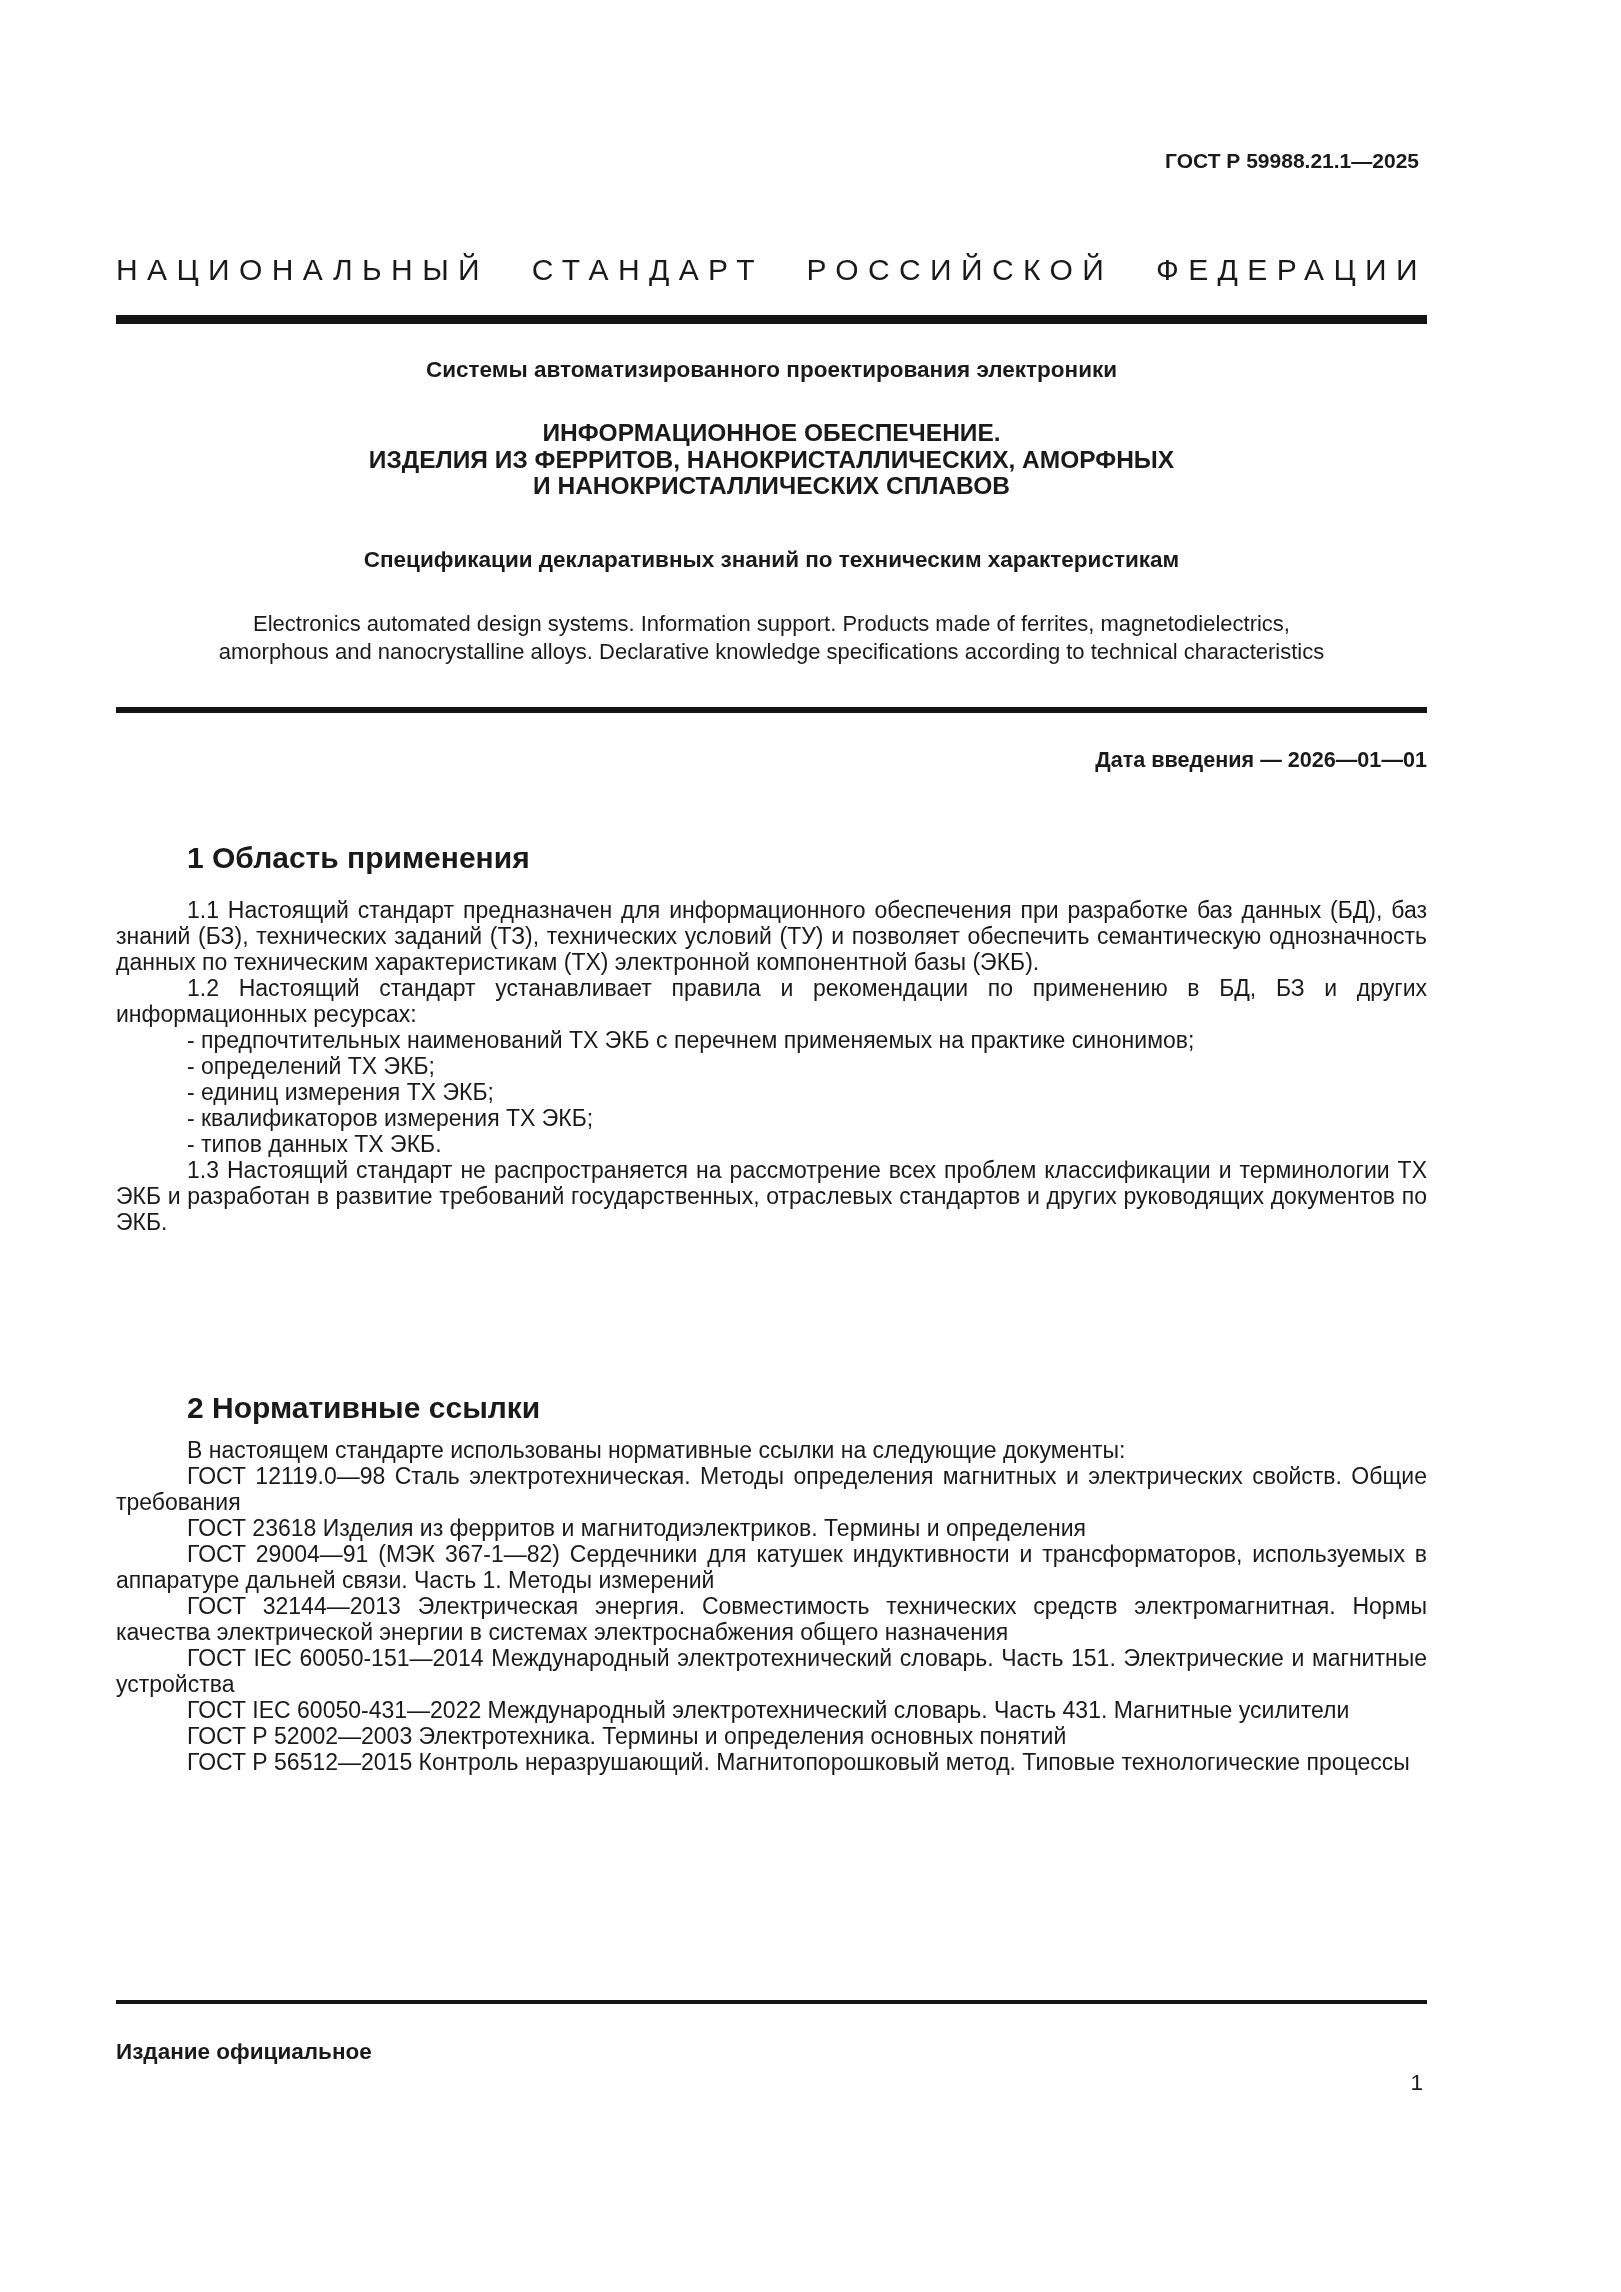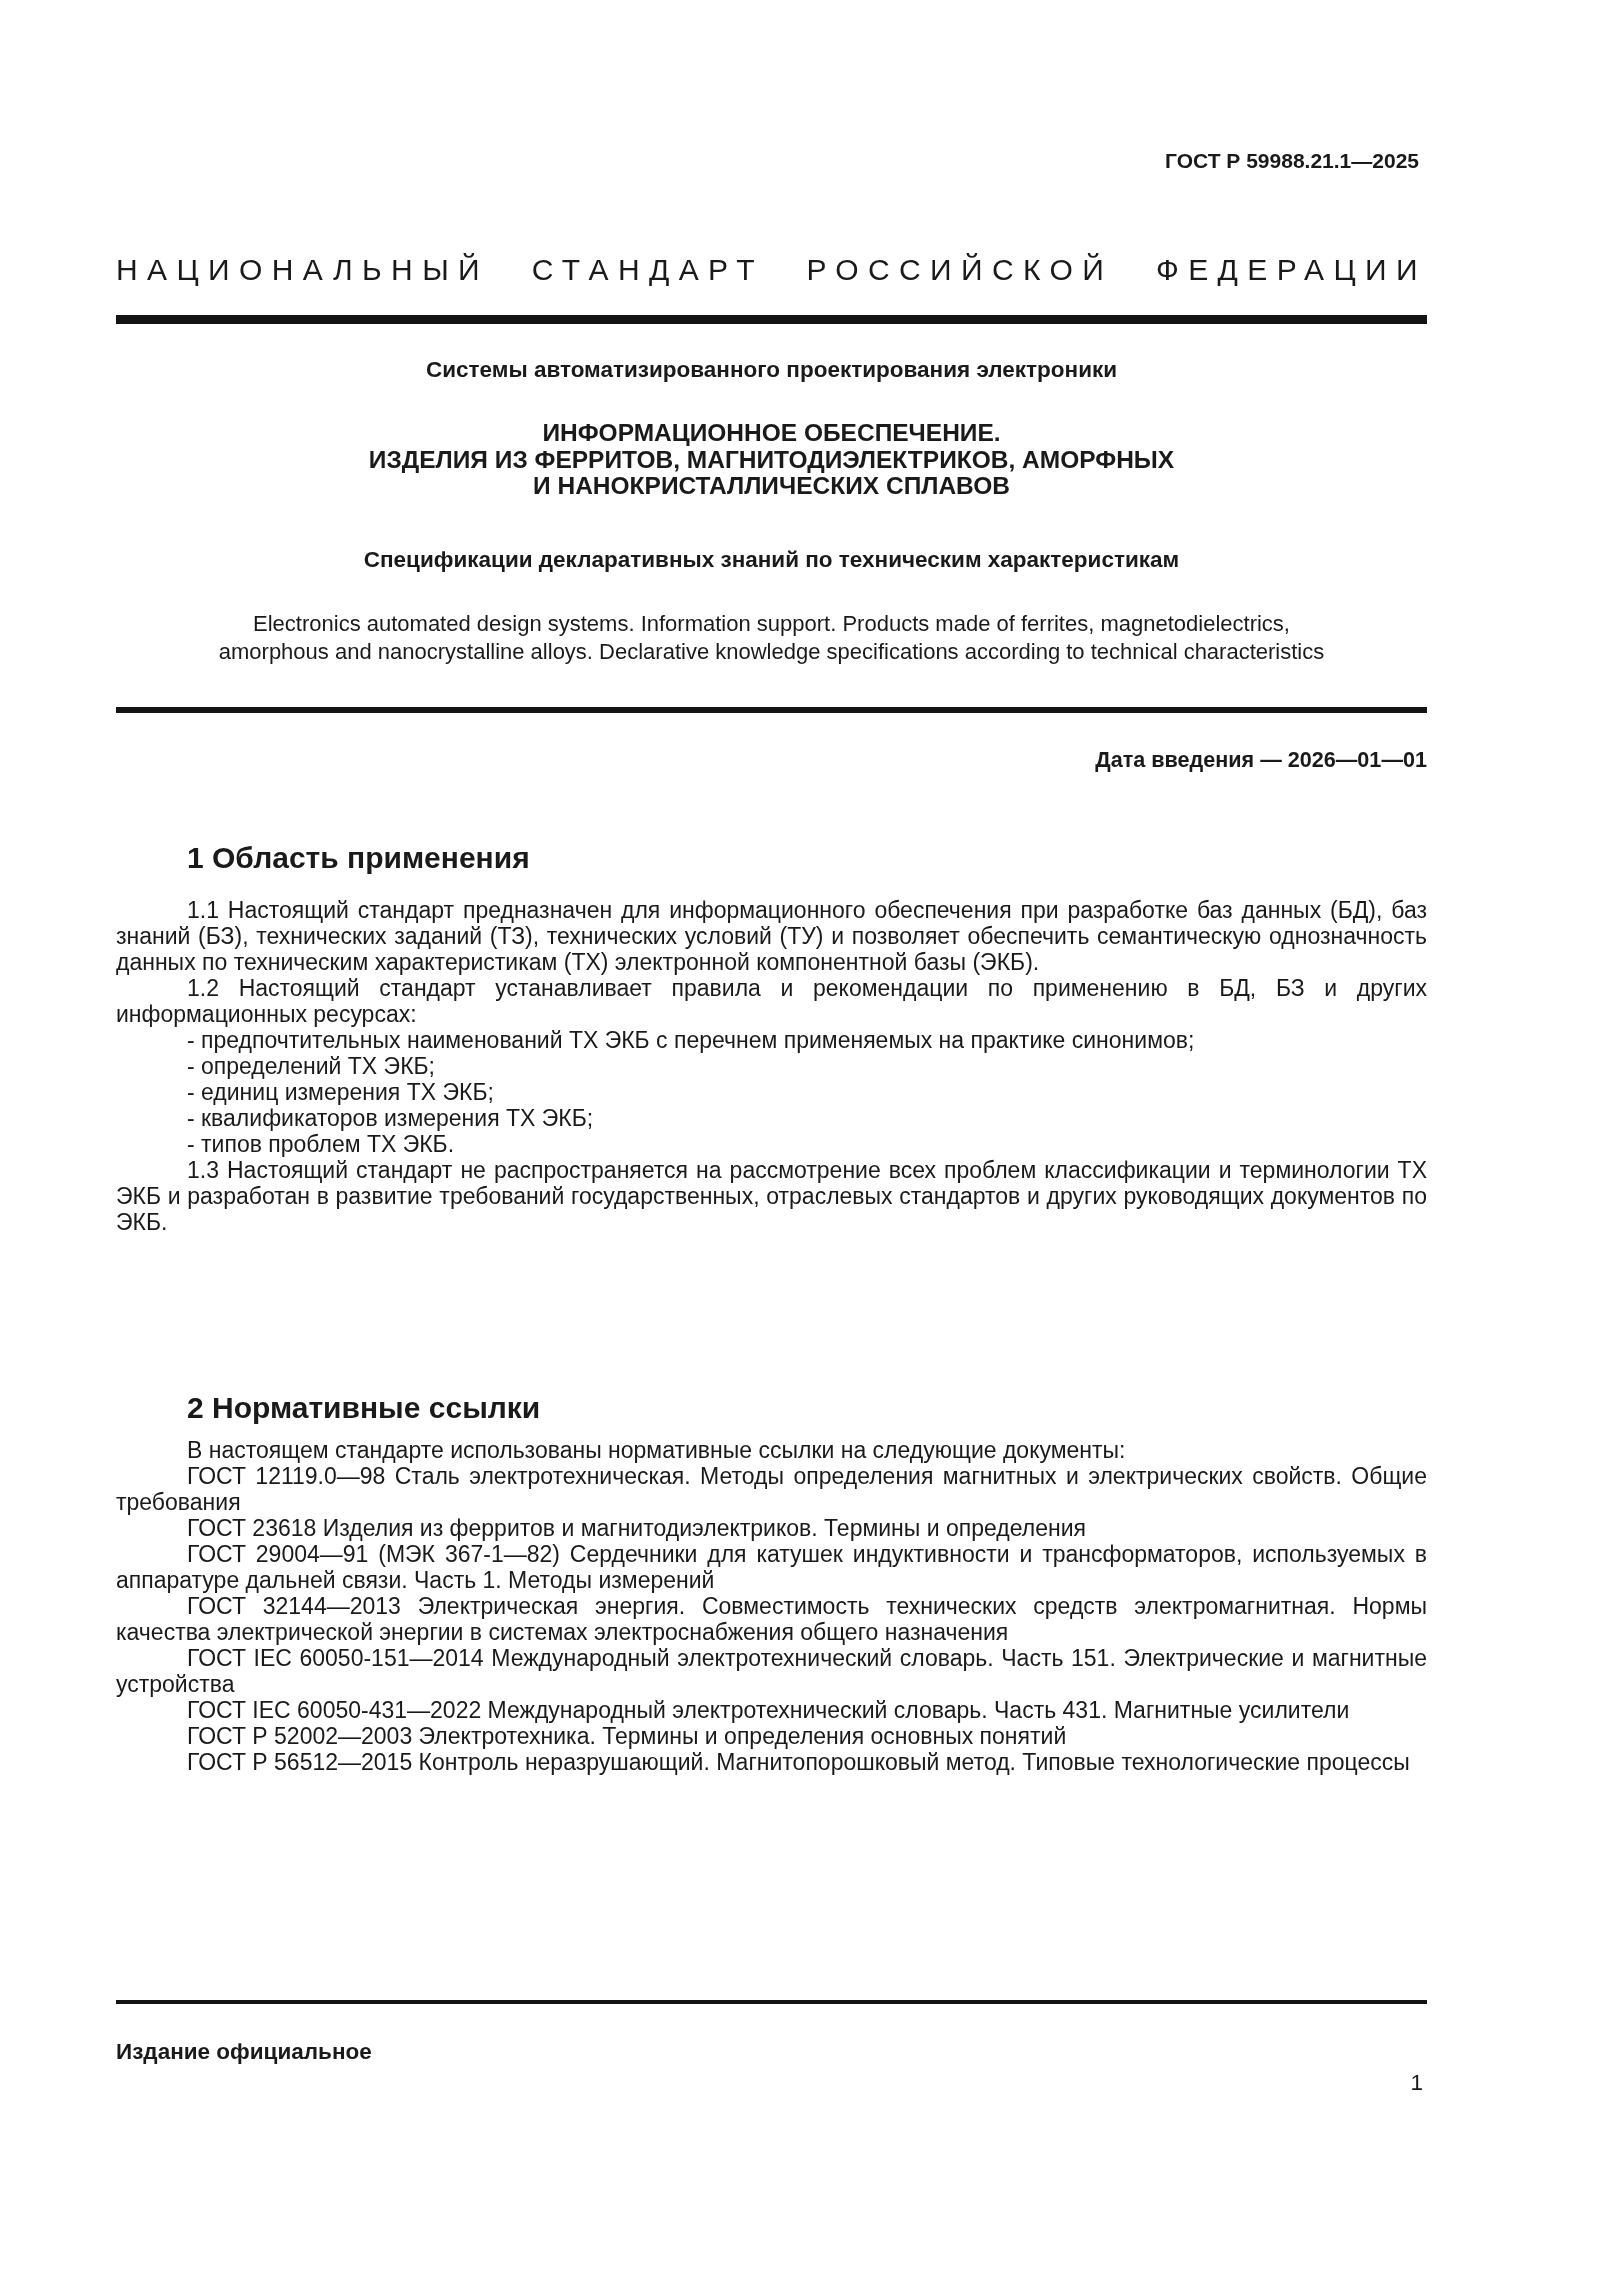--- a/index.html
+++ b/index.html
@@ -38,41 +38,41 @@
 
 <div class="page">
 
   <div class="doc-code">ГОСТ Р 59988.21.1—2025</div>
   <div class="nat-std">НАЦИОНАЛЬНЫЙ СТАНДАРТ РОССИЙСКОЙ ФЕДЕРАЦИИ</div>
   <div class="rule r1"></div>
 
   <div class="center series">Системы автоматизированного проектирования электроники</div>
   <div class="center title">
     <div>ИНФОРМАЦИОННОЕ ОБЕСПЕЧЕНИЕ.</div>
-    <div>ИЗДЕЛИЯ ИЗ ФЕРРИТОВ, МАГНИТОДИЭЛЕКТРИКОВ, АМОРФНЫХ</div>
+    <div>ИЗДЕЛИЯ ИЗ ФЕРРИТОВ, НАНОКРИСТАЛЛИЧЕСКИХ, АМОРФНЫХ</div>
     <div>И НАНОКРИСТАЛЛИЧЕСКИХ СПЛАВОВ</div>
   </div>
   <div class="center subtitle">Спецификации декларативных знаний по техническим характеристикам</div>
   <div class="en-title">
     <div>Electronics automated design systems. Information support. Products made of ferrites, magnetodielectrics,</div>
     <div>amorphous and nanocrystalline alloys. Declarative knowledge specifications according to technical characteristics</div>
   </div>
   <div class="rule r2"></div>
 
   <div class="intro-date">Дата введения — 2026—01—01</div>
 
   <h1 class="h1 sec1-head">1 Область применения</h1>
   <div class="body sec1-body">
     <p class="ind">1.1 Настоящий стандарт предназначен для информационного обеспечения при разработке баз данных (БД), баз знаний (БЗ), технических заданий (ТЗ), технических условий (ТУ) и позволяет обеспечить семантическую однозначность данных по техническим характеристикам (ТХ) электронной компонентной базы (ЭКБ).</p>
     <p class="ind">1.2 Настоящий стандарт устанавливает правила и рекомендации по применению в БД, БЗ и других информационных ресурсах:</p>
     <p class="li">- предпочтительных наименований ТХ ЭКБ с перечнем применяемых на практике синонимов;</p>
     <p class="li">- определений ТХ ЭКБ;</p>
     <p class="li">- единиц измерения ТХ ЭКБ;</p>
     <p class="li">- квалификаторов измерения ТХ ЭКБ;</p>
-    <p class="li">- типов проблем ТХ ЭКБ.</p>
+    <p class="li">- типов данных ТХ ЭКБ.</p>
     <p class="ind">1.3 Настоящий стандарт не распространяется на рассмотрение всех проблем классификации и терминологии ТХ ЭКБ и разработан в развитие требований государственных, отраслевых стандартов и других руководящих документов по ЭКБ.</p>
   </div>
 
   <h1 class="h1 sec2-head">2 Нормативные ссылки</h1>
   <div class="body sec2-body">
     <p class="ind">В настоящем стандарте использованы нормативные ссылки на следующие документы:</p>
     <p class="ind">ГОСТ 12119.0—98  Сталь электротехническая. Методы определения магнитных и электрических свойств. Общие требования</p>
     <p class="ind">ГОСТ 23618  Изделия из ферритов и магнитодиэлектриков. Термины и определения</p>
     <p class="ind">ГОСТ 29004—91 (МЭК 367-1—82) Сердечники для катушек индуктивности и трансформаторов, используемых в аппаратуре дальней связи. Часть 1. Методы измерений</p>
     <p class="ind">ГОСТ 32144—2013  Электрическая энергия. Совместимость технических средств электромагнитная. Нормы качества электрической энергии в системах электроснабжения общего назначения</p>

